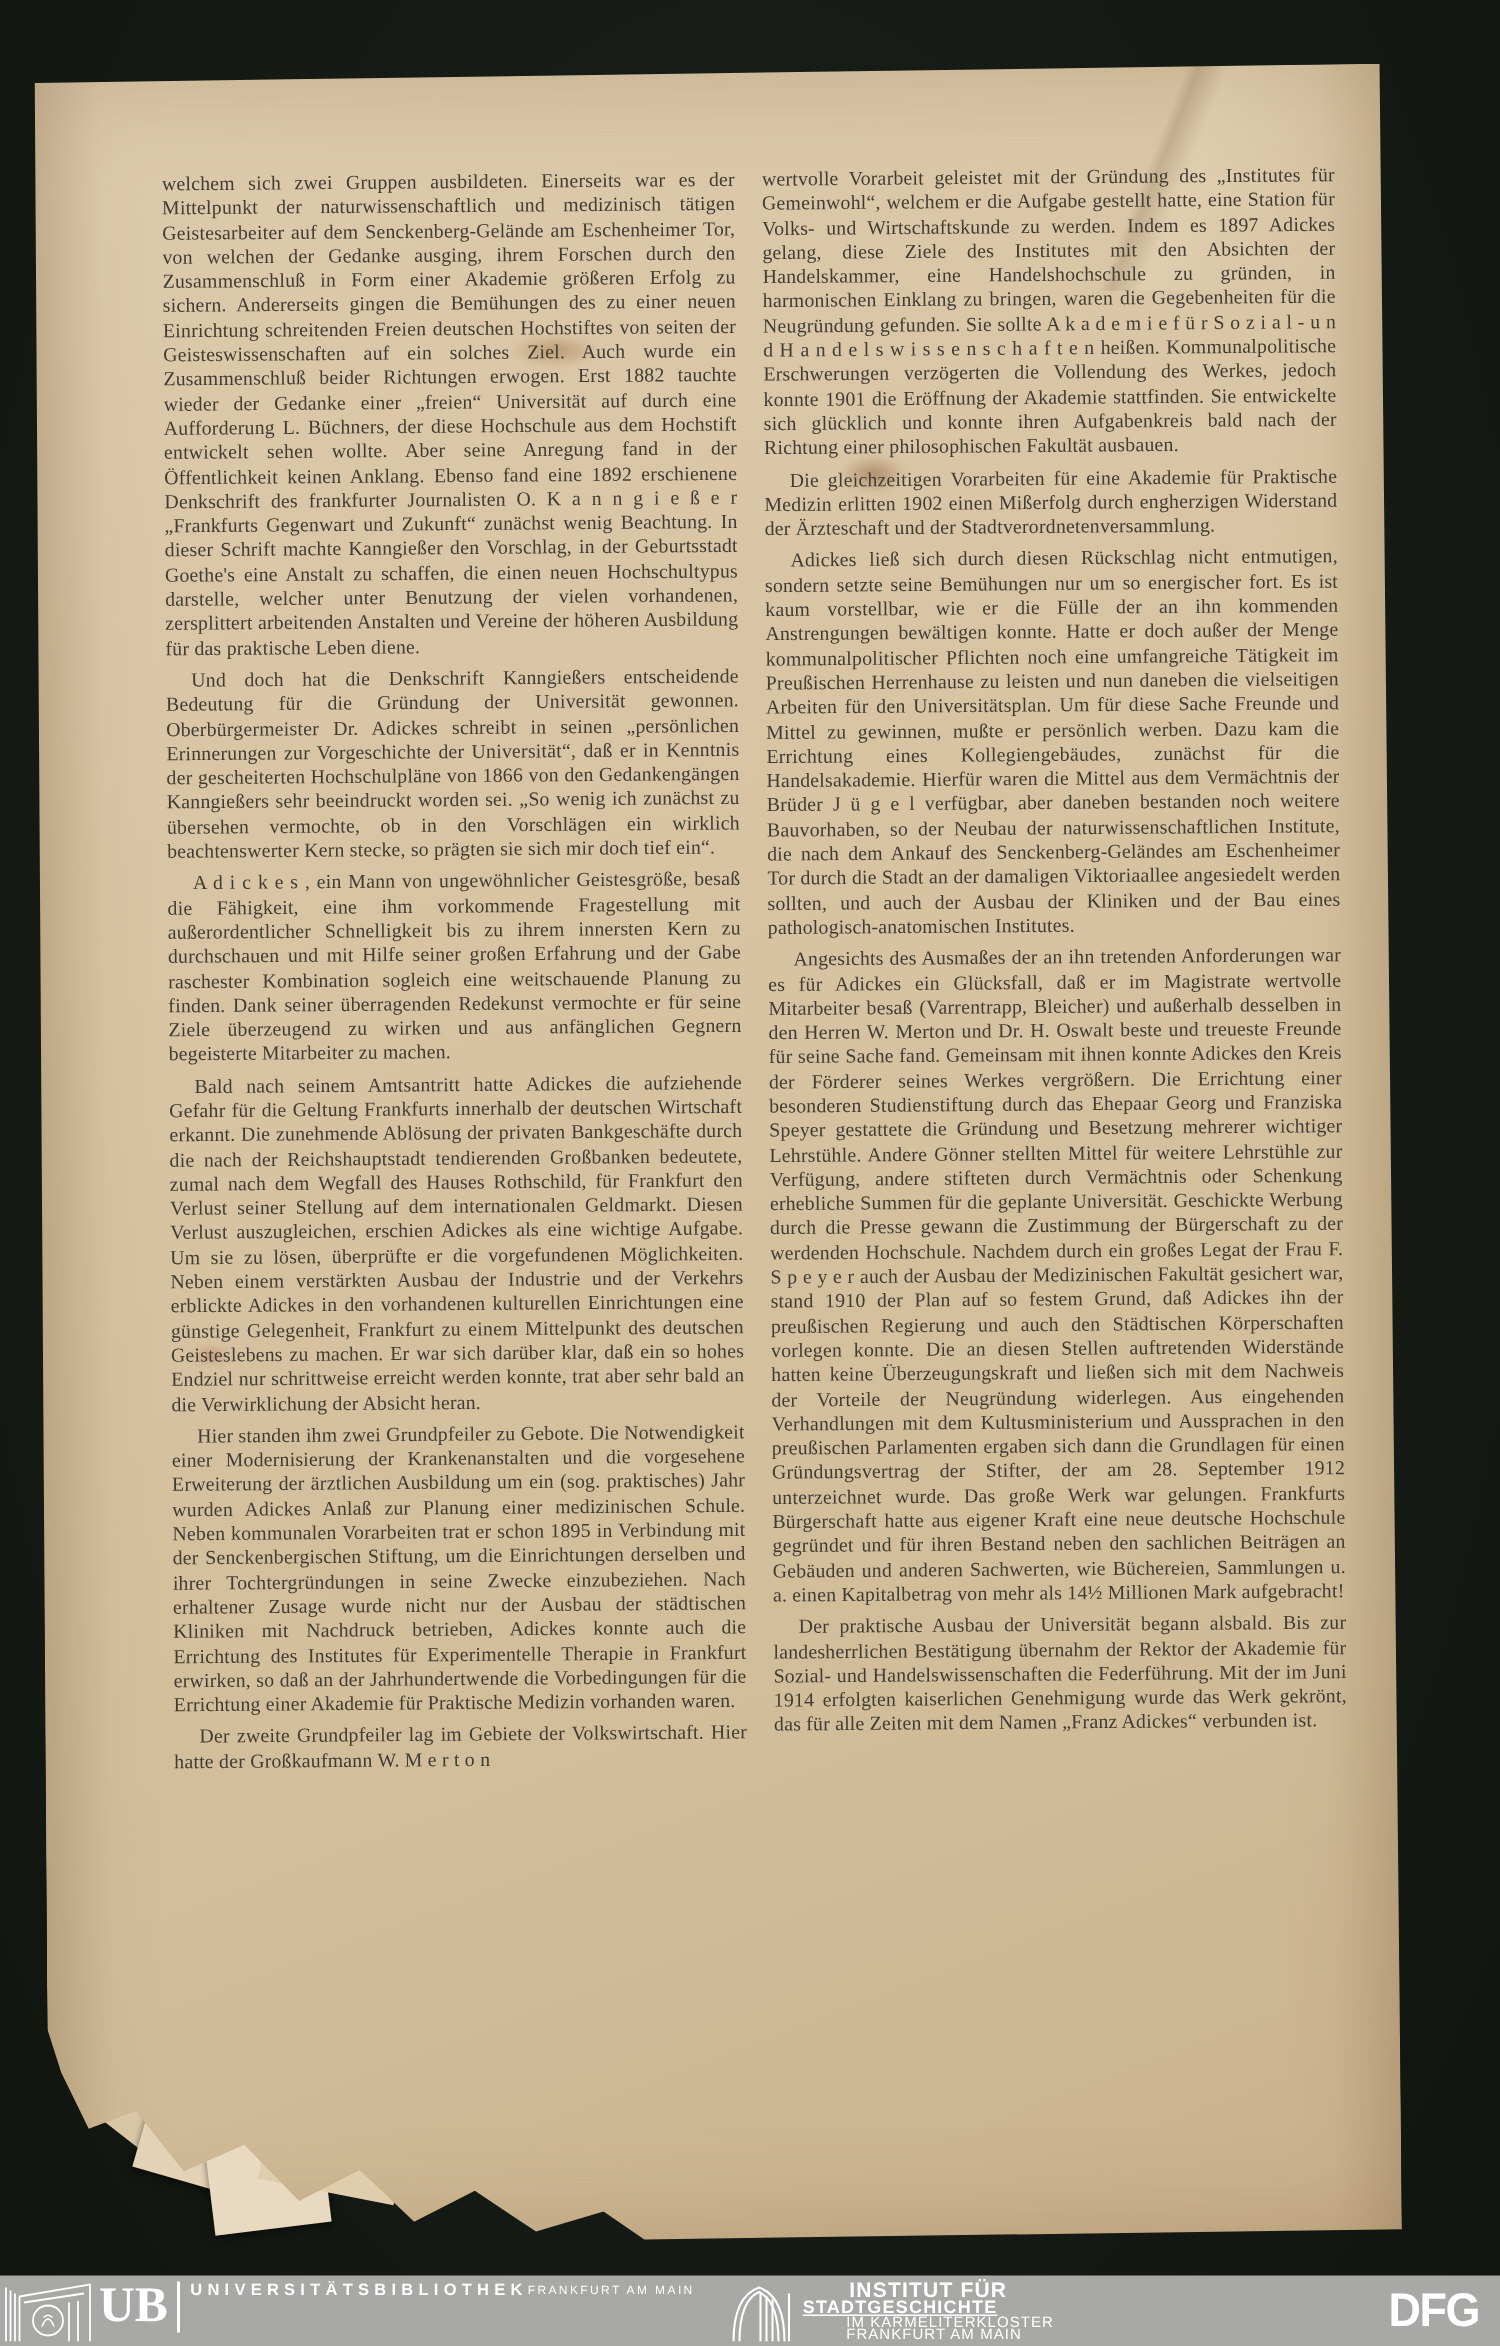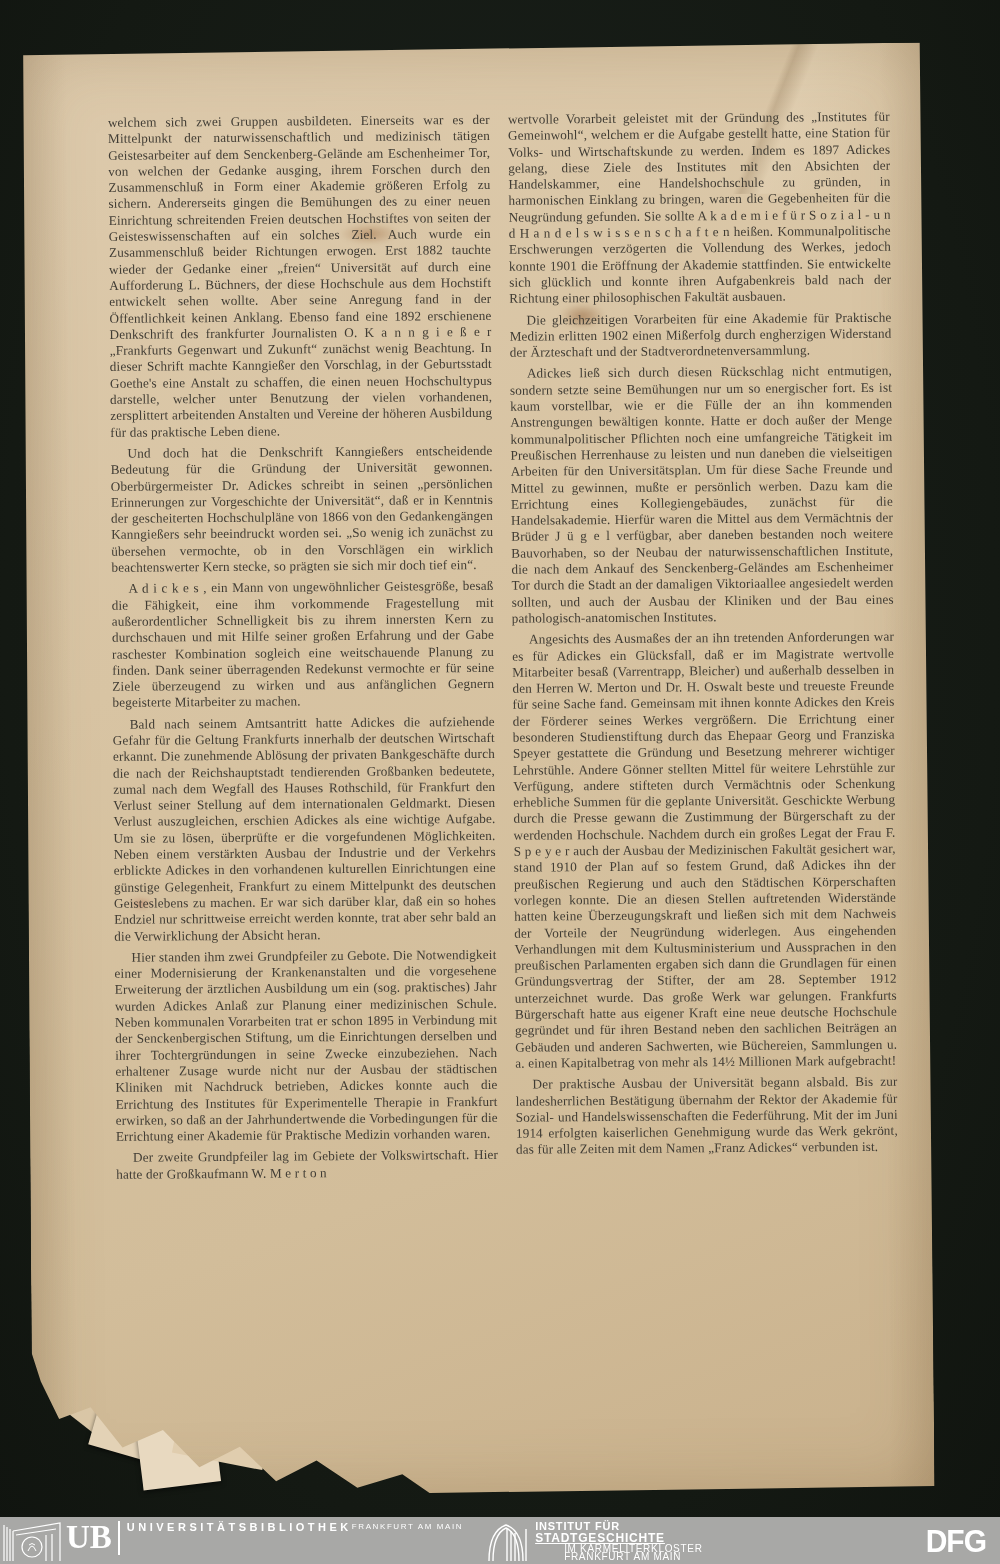--- a/index.html
+++ b/index.html
@@ -50,21 +50,21 @@
   .ub svg{display:block;}
   .ub-abbr{font-family:"Liberation Serif", serif;font-weight:bold;font-size:33px;line-height:1;margin:0 6px 0 2px;}
   .ub-sep{width:2px;height:34px;background:#ffffff;margin-right:7px;}
   .ub-text{display:flex;justify-content:center;}
   .ub-text .l1,.ub-text .l2{font-size:11px;font-weight:bold;letter-spacing:3.5px;line-height:12px;}
   .ub-text .l3{font-size:8px;letter-spacing:1.6px;line-height:10px;margin-top:1px;}
 
   .isg{display:flex;align-items:center;margin-left:22px;}
   .isg svg{display:block;margin-right:8px;}
   .isg-text{display:flex;flex-direction:column;justify-content:center;}
-  .isg-text .l1{font-size:11px;font-weight:bold;letter-spacing:.8px;line-height:12px;}
+  .isg-text .l1{font-size:14px;font-weight:bold;letter-spacing:.8px;line-height:12px;text-align:center;}
   .isg-text .l2{font-size:12px;font-weight:bold;letter-spacing:.8px;line-height:13px;text-decoration:underline;}
   .isg-text .l3,.isg-text .l4{font-size:10px;letter-spacing:.7px;line-height:8.5px;margin-left:29px;}
 
   .lib-name{margin-left:60px;font-size:17.5px;color:#fdfdfc;letter-spacing:.2px;}
   .dfg{margin-left:auto;margin-right:14px;font-size:30px;font-weight:bold;
     letter-spacing:-1px;transform:scaleY(1.05);font-family:"Liberation Sans", sans-serif;}
 </style>
 </head>
 <body>
 

